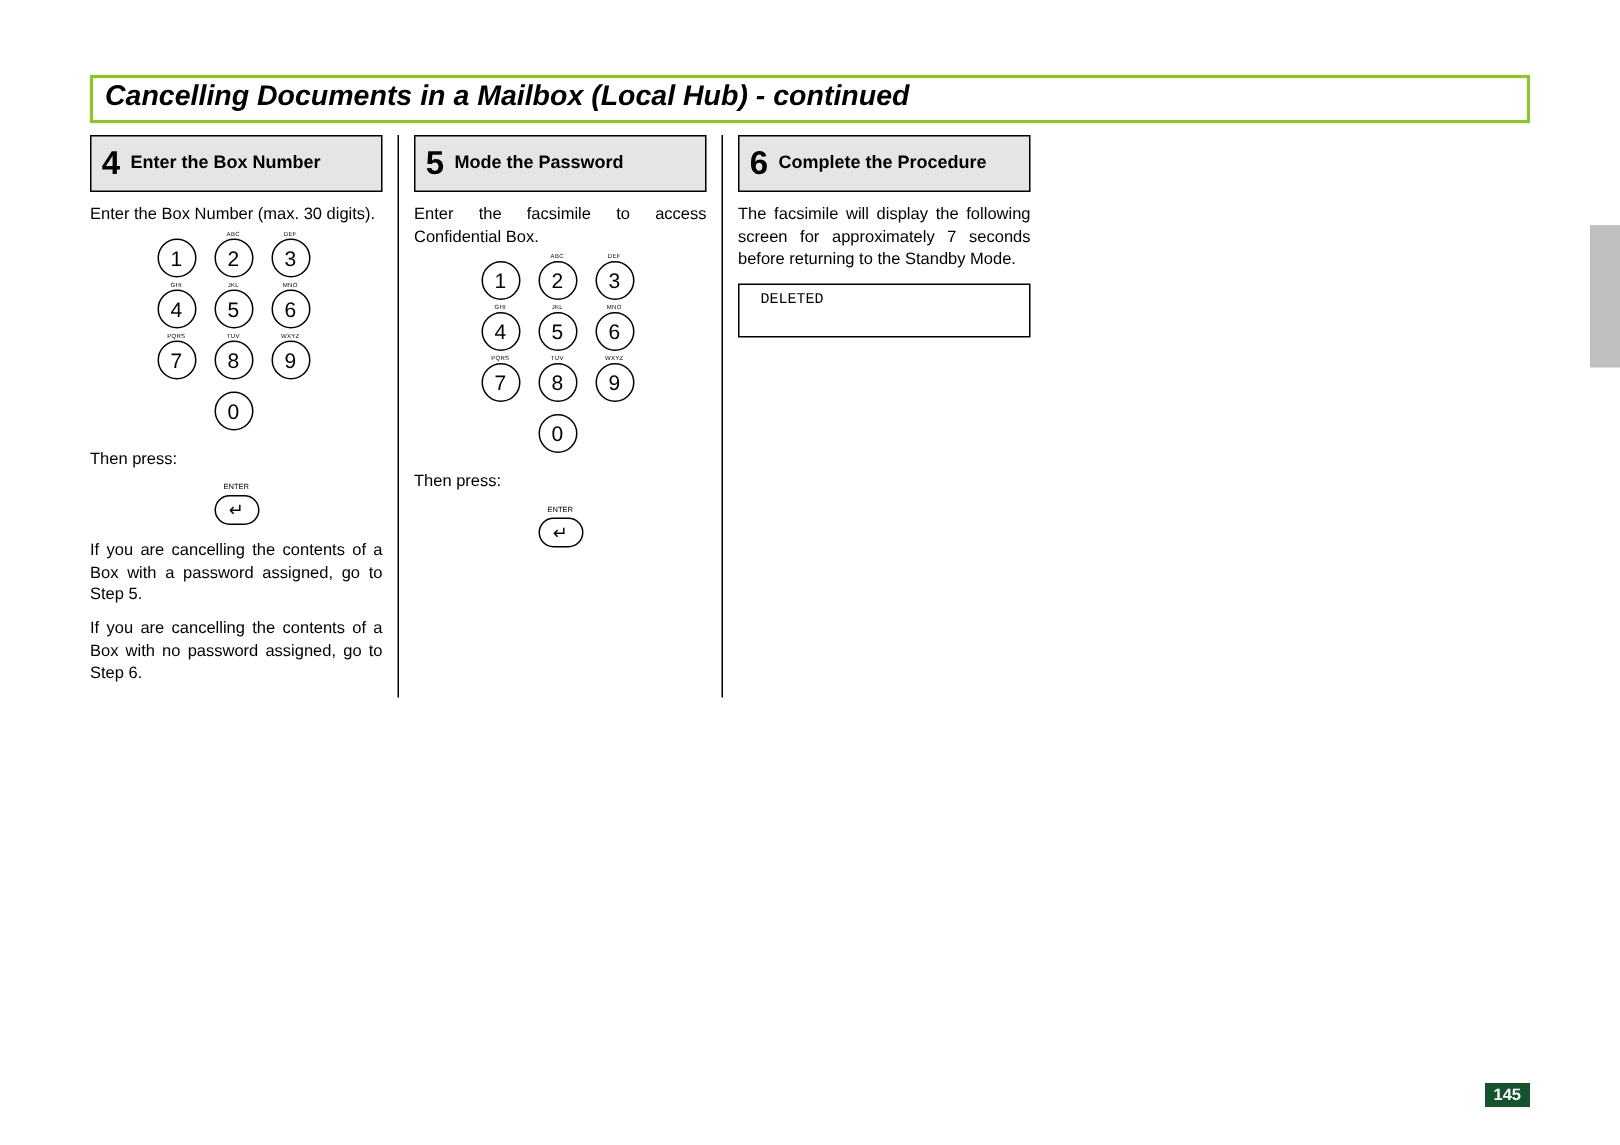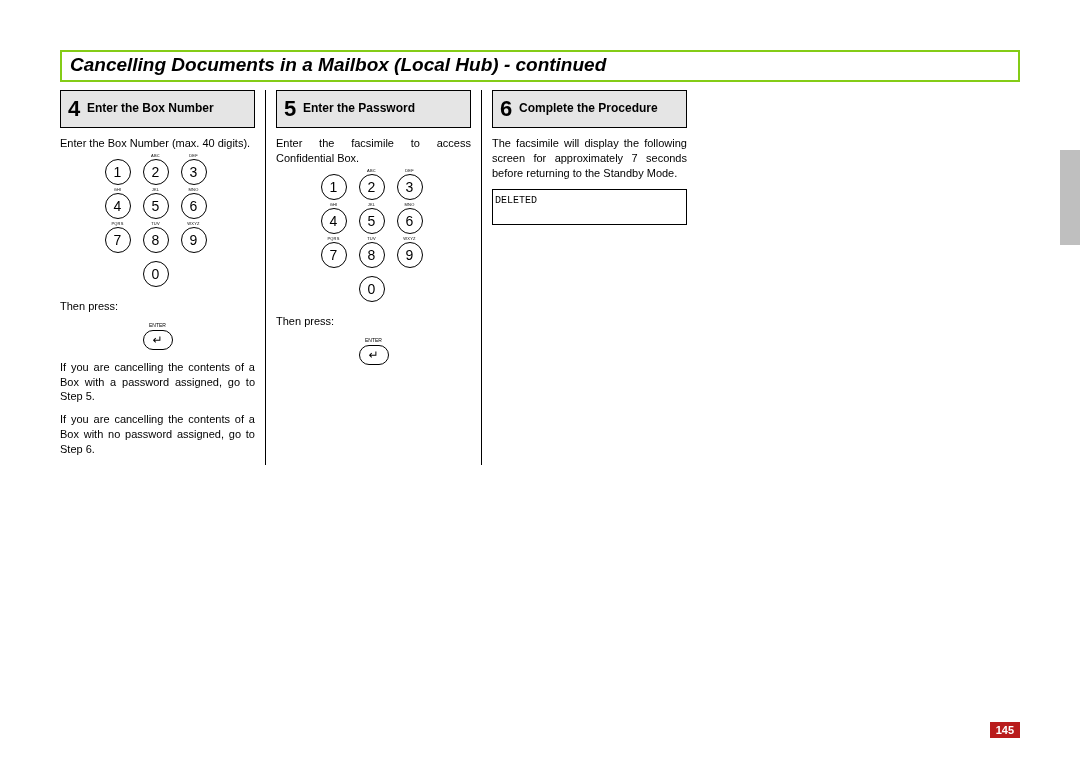--- a/index.html
+++ b/index.html
@@ -12,42 +12,42 @@
   .step-num{font-size:22px;font-weight:bold;width:18px;text-align:center;margin-right:4px;}
   .step-title{font-size:12px;font-weight:bold;line-height:1.15;text-align:right;}
   .body-text{font-size:11px;line-height:1.35;text-align:justify;margin-bottom:8px;}
   .keypad{display:grid;grid-template-columns:repeat(3,30px);grid-auto-rows:30px;gap:4px 8px;justify-content:center;margin:4px auto 8px auto;}
   .key{width:26px;height:26px;border:1.5px solid #000;border-radius:50%;display:flex;align-items:center;justify-content:center;font-size:14px;position:relative;box-sizing:border-box;}
   .key-sub{position:absolute;top:-7px;left:0;right:0;font-size:4px;text-align:center;letter-spacing:0.2px;}
   .zero{grid-column:2;}
   .enter-wrap{text-align:center;margin:4px 0 10px 0;}
   .enter-label{font-size:5px;display:block;margin-bottom:2px;}
   .enter-btn{display:inline-flex;width:28px;height:18px;border:1.5px solid #000;border-radius:10px;align-items:center;justify-content:center;font-size:12px;line-height:1;}
-  .lcd{border:1px solid #000;font-family:"Courier New",monospace;font-size:10px;padding:4px 2px;margin:6px 0 10px 0;line-height:1.3;white-space:pre;}
+  .lcd{border:1px solid #000;font-family:"Courier New",monospace;font-size:10px;padding:4px 14px;margin:6px 0 10px 0;line-height:1.3;white-space:pre;}
   .thumb-tab{position:absolute;right:0;top:150px;width:20px;height:95px;background:#bfbfbf;}
-  .page-num{position:absolute;right:60px;bottom:25px;background:#b91c1c;color:#fff;font-size:11px;font-weight:bold;padding:2px 6px;}
+  .page-num{position:absolute;right:60px;bottom:25px;background:#14532d;color:#fff;font-size:11px;font-weight:bold;padding:2px 6px;}
   .divider{border-right:1px solid #000;padding-right:10px;margin-right:10px;}
 </style>
 </head>
 <body>
 
 <div class="page">
 
   <div class="title-box">
     <span>Cancelling Documents in a Mailbox (Local Hub) - continued</span>
   </div>
 
   <div class="cols">
 
     <div class="col divider">
       <div class="step-head">
         <div class="step-num">4</div>
         <div class="step-title">Enter the Box Number</div>
       </div>
-      <div class="body-text">Enter the Box Number (max. 40 digits).</div>
+      <div class="body-text">Enter the Box Number (max. 30 digits).</div>
 
       <div class="keypad">
         <div class="key"><span class="key-sub"></span>1</div>
         <div class="key"><span class="key-sub">ABC</span>2</div>
         <div class="key"><span class="key-sub">DEF</span>3</div>
         <div class="key"><span class="key-sub">GHI</span>4</div>
         <div class="key"><span class="key-sub">JKL</span>5</div>
         <div class="key"><span class="key-sub">MNO</span>6</div>
         <div class="key"><span class="key-sub">PQRS</span>7</div>
         <div class="key"><span class="key-sub">TUV</span>8</div>
@@ -61,21 +61,21 @@
         <span class="enter-btn">↵</span>
       </div>
 
       <div class="body-text">If you are cancelling the contents of a Box with a password assigned, go to Step 5.</div>
       <div class="body-text">If you are cancelling the contents of a Box with no password assigned, go to Step 6.</div>
     </div>
 
     <div class="col divider">
       <div class="step-head">
         <div class="step-num">5</div>
-        <div class="step-title">Enter the Password</div>
+        <div class="step-title">Mode the Password</div>
       </div>
       <div class="body-text">Enter the facsimile to access Confidential Box.</div>
 
       <div class="keypad">
         <div class="key"><span class="key-sub"></span>1</div>
         <div class="key"><span class="key-sub">ABC</span>2</div>
         <div class="key"><span class="key-sub">DEF</span>3</div>
         <div class="key"><span class="key-sub">GHI</span>4</div>
         <div class="key"><span class="key-sub">JKL</span>5</div>
         <div class="key"><span class="key-sub">MNO</span>6</div>

